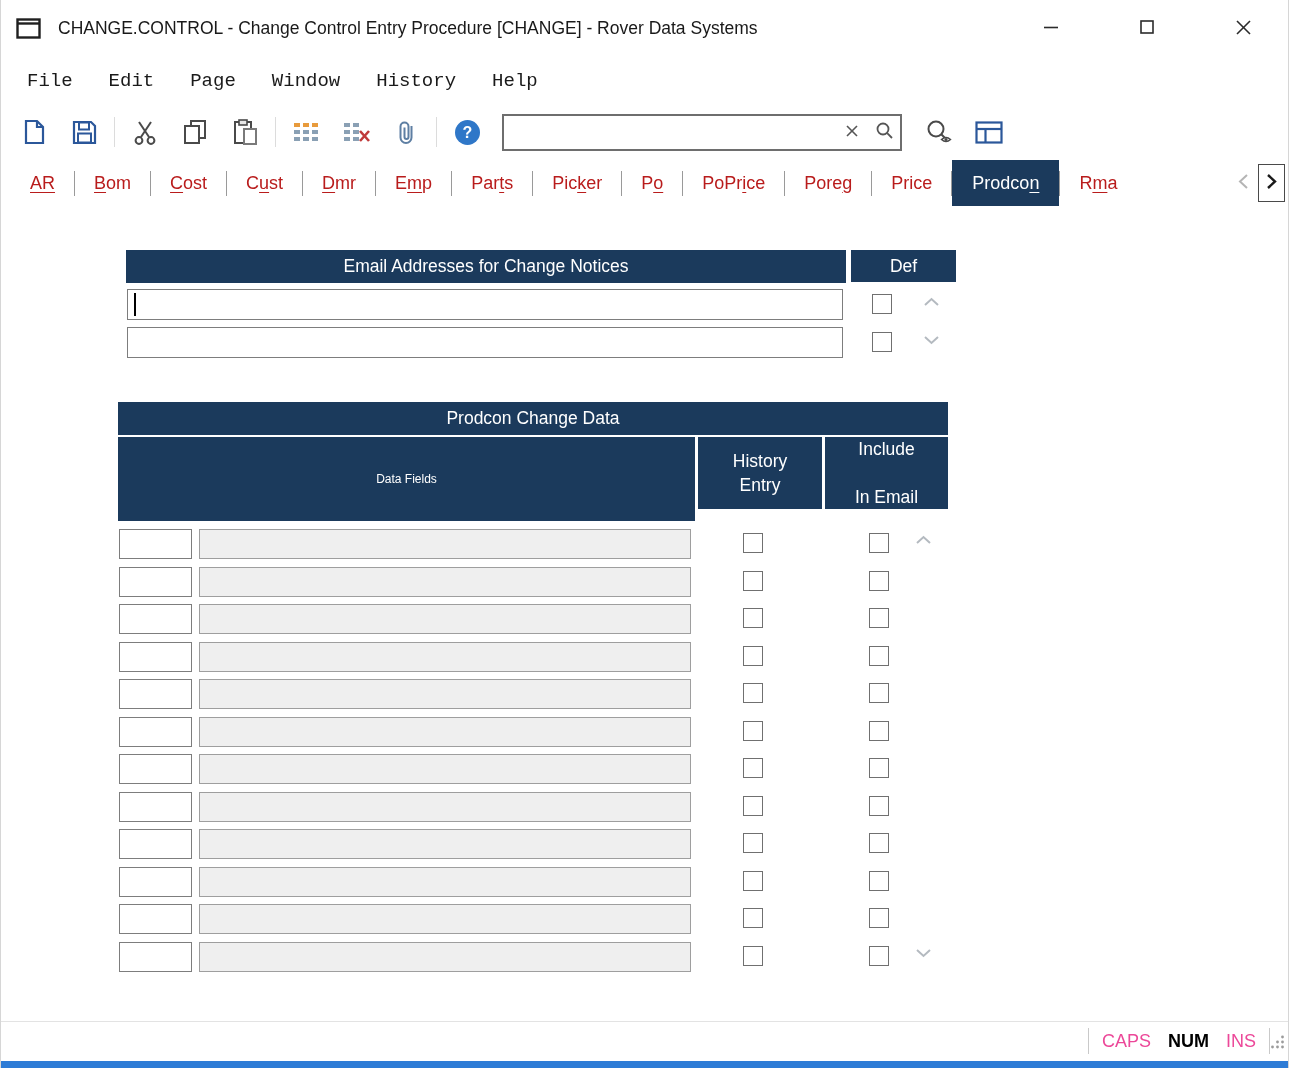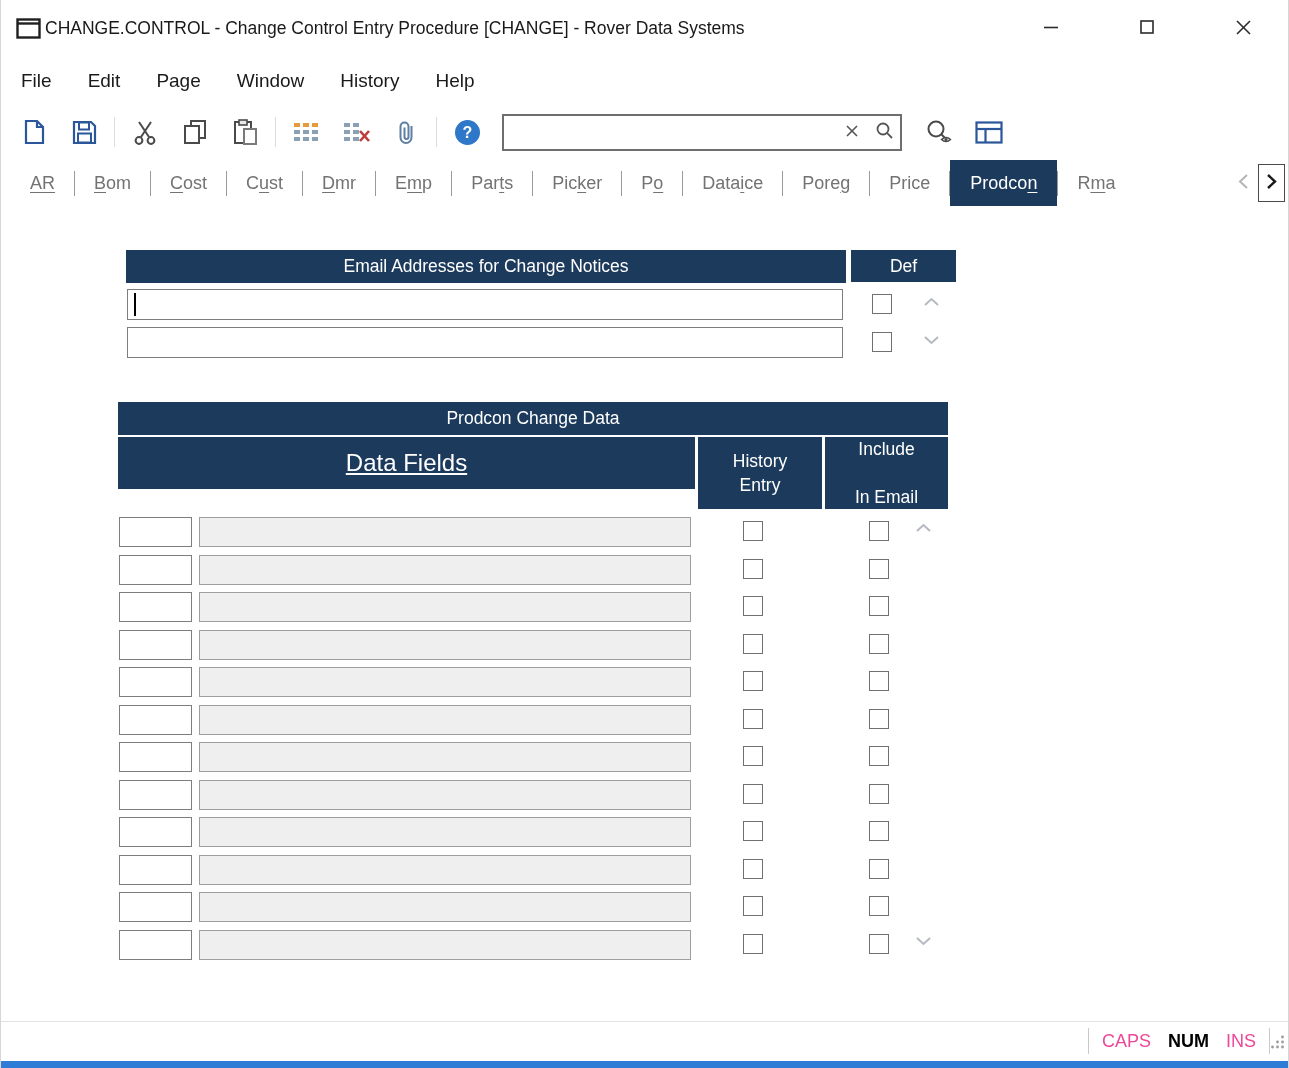--- a/index.html
+++ b/index.html
@@ -10,41 +10,41 @@
     position: relative;
     overflow: hidden;
     border-left: 1px solid #d6d6d6;
     border-right: 1px solid #d6d6d6;
   }
   .navy { background: var(--header-navy, #1B3A5C); color: #fff; }
 
   
   .titlebar { position: absolute; top: 0; left: 0; width: 100%; height: 57px; display: flex; align-items: center; background: #fff; }
   .title-icon { margin-left: 15px; display: flex; }
-  .title-text { margin-left: 4px; font-size: 17.5px; color: #191919; }
+  .title-text { margin-left: 17px; font-size: 17.5px; color: #191919; }
   .win-controls { position: absolute; right: 28px; top: 0; height: 57px; display: flex; align-items: center; gap: 62px; }
   .win-btn { width: 34px; height: 42px; display: flex; align-items: center; justify-content: center; background: none; border: none; cursor: default; }
 
   
-  .menubar { position: absolute; top: 57px; left: 0; width: 100%; height: 47px; display: flex; padding-left: 2px; }
+  .menubar { position: absolute; top: 57px; left: 0; width: 100%; height: 47px; display: flex; padding-left: 8px; font-family: Liberation Mono, monospace; }
   .menu-item { padding: 0 18px; font-size: 19px; color: #1a1a1a; height: 100%; display: flex; align-items: center; }
 
   
   .toolbar { position: absolute; top: 104px; left: 0; width: 100%; height: 56px; display: flex; align-items: center; padding-left: 8px; }
   .tb { width: 50px; height: 44px; display: flex; align-items: center; justify-content: center; background: none; border: none; }
   .tb span { display: flex; }
   .tsep { width: 1px; height: 30px; background: #dcdcdc; margin: 0 5px; }
   .searchbox { width: 400px; height: 37px; border: 2px solid #6e6e6e; display: flex; align-items: center; margin-left: 10px; background: #fff; }
   .searchbox input { flex: 1; border: none; outline: none; font-size: 17px; padding: 0 10px; font-family: inherit; min-width: 0; }
   .sb-btn { width: 32px; height: 33px; display: flex; align-items: center; justify-content: center; background: none; border: none; }
   .toolbar-right { display: flex; align-items: center; margin-left: 12px; }
 
   
   .tabbar { position: absolute; top: 160px; left: 0; width: 100%; height: 46px; display: flex; align-items: center; padding-left: 10px; overflow: hidden; white-space: nowrap; }
-  .tab { height: 40px; display: flex; align-items: center; padding: 0 19px; font-size: 18px; color: #737373; flex: none; }
+  .tab { height: 40px; display: flex; align-items: center; padding: 0 19px; font-size: 18px; color: #b91c1c; flex: none; }
   .tab .mn { text-decoration: underline; text-underline-offset: 3px; }
   .tab.selected { background: var(--header-navy, #1B3A5C); color: #fff; height: 46px; padding: 0 20px; }
   .tabsep { width: 1px; height: 25px; background: #9a9a9a; flex: none; }
   .tabscroll { position: absolute; right: 3px; top: 162px; display: flex; align-items: center; gap: 5px; background: #fff; padding-left: 5px; height: 42px; }
   .ts-left { width: 20px; height: 36px; display: flex; align-items: center; justify-content: center; background: none; border: none; }
   .ts-right { width: 27px; height: 38px; border: 1px solid #4a4a4a; display: flex; align-items: center; justify-content: center; background: #fff; }
 
   
   .email-table { position: absolute; left: 125px; top: 250px; width: 830px; }
   .eh { display: flex; }
@@ -55,21 +55,21 @@
   .einput { position: absolute; left: 1px; top: 2px; width: 716px; height: 31px; border: 1px solid #7d7d7d; font-size: 17px; padding: 0 8px; font-family: inherit; outline: none; background: #fff; }
   .caret { position: absolute; left: 8px; top: 6px; width: 2px; height: 23px; background: #000; }
   .cbox { position: absolute; width: 20px; height: 20px; border: 1px solid #707070; background: #fff; top: 7px; }
   .cb-def { left: 746px; }
   .chev { position: absolute; left: 797px; top: 10px; display: flex; }
 
   
   .prodcon-table { position: absolute; left: 117px; top: 402px; width: 830px; }
   .pt-title { height: 33px; font-size: 17.5px; display: flex; align-items: center; justify-content: center; }
   .pt-sub { display: flex; margin-top: 2px; }
-  .pt-df { width: 577px; height: 52px; display: flex; align-items: center; justify-content: center; font-size: 24px; text-decoration: underline; }
+  .pt-df { width: 577px; height: 84px; display: flex; align-items: center; justify-content: center; font-size: 12px; }
   .pt-col2 { width: 124px; margin-left: 3px; height: 72px; display: flex; flex-direction: column; align-items: center; justify-content: center; font-size: 17.5px; line-height: 24px; }
   .pt-col3 { width: 123px; margin-left: 3px; height: 72px; display: flex; flex-direction: column; align-items: center; justify-content: space-between; font-size: 17.5px; line-height: 24px; }
   .prows { margin-top: 6px; }
   .prow { position: relative; height: 37.5px; }
   .pcode { position: absolute; left: 1px; top: 2px; width: 73px; height: 30px; border: 1px solid #7d7d7d; font-size: 17px; font-family: inherit; padding: 0 6px; outline: none; background: #fff; }
   .pfield { position: absolute; left: 81px; top: 2px; width: 492px; height: 30px; background: #efefef; border: 1px solid #9e9e9e; }
   .cb-trig { left: 625px; top: 6px; }
   .cb-inc { left: 751px; top: 6px; }
   .prow .chev { top: 8px; }
 
@@ -322,21 +322,21 @@
       <span>er</span>
     </div>
     <div class="tabsep"></div>
     <div class="tab">
       <span>P</span>
       <span class="mn">o</span>
       <span></span>
     </div>
     <div class="tabsep"></div>
     <div class="tab">
-      <span>Data</span>
+      <span>PoPr</span>
       <span class="mn">i</span>
       <span>ce</span>
     </div>
     <div class="tabsep"></div>
     <div class="tab">
       <span>Pore</span>
       <span class="mn">g</span>
       <span></span>
     </div>
     <div class="tabsep"></div>

